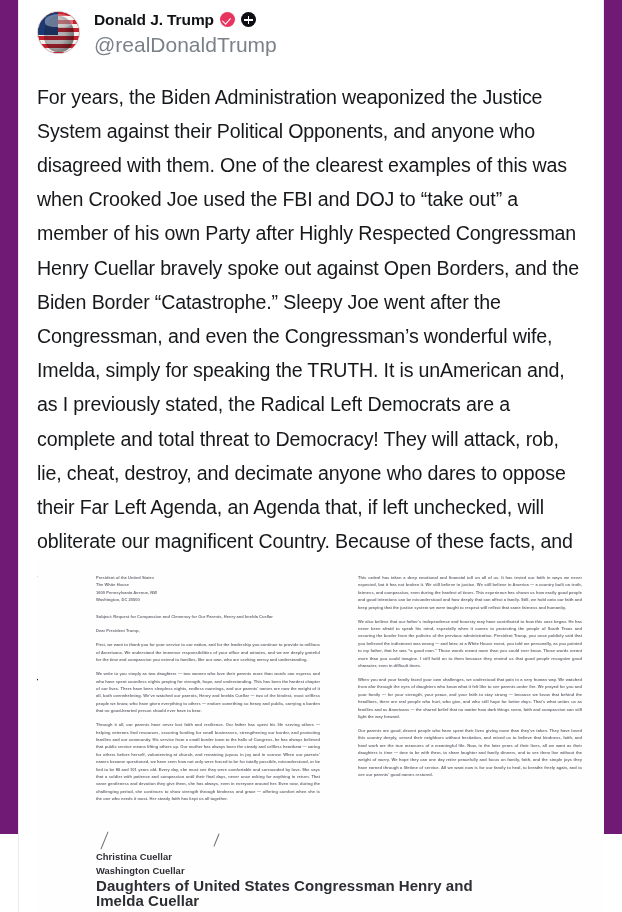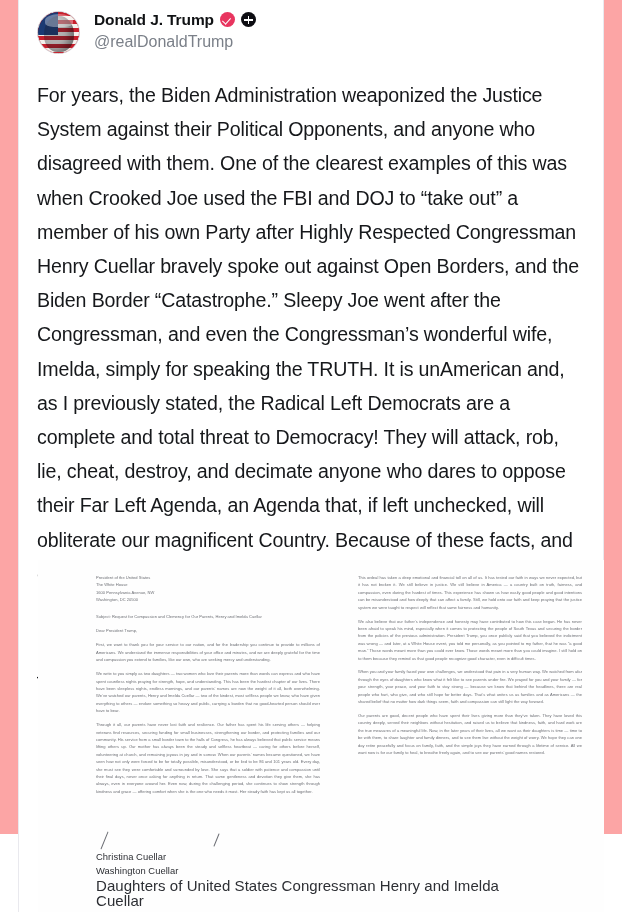--- a/index.html
+++ b/index.html
@@ -13,21 +13,21 @@
     height: 912px;
     font-family: "Liberation Sans", sans-serif;
     overflow: hidden;
     color: #0f1419;
   }
 
   .page {
     position: relative;
     width: 622px;
     height: 834px;
-    background: #fca5a5;
+    background: #701a75;
   }
 
   
   .post-card {
     position: absolute;
     left: 18px;
     top: 0;
     width: 586px;
     height: 912px;
     background: #ffffff;
@@ -145,21 +145,21 @@
   }
   .badge-plus::before {
     left: 3.2px; top: 6.7px; width: 8.6px; height: 1.9px;
   }
   .badge-plus::after {
     left: 6.6px; top: 3.3px; width: 1.9px; height: 8.6px;
   }
 
   .handle {
     margin-top: 5px;
-    font-size: 16px;
+    font-size: 21px;
     color: #7b8089;
     line-height: 1.1;
   }
 
   
   .post-body {
     padding: 24px 22px 0 18px;
     font-size: 19.6px;
     line-height: 34.2px;
     color: #16181b;
@@ -170,20 +170,21 @@
 
   
   .letter-wrap {
     position: absolute;
     left: 19px;
     top: 560px;
     width: 566px;
     height: 352px;
     background: #ffffff;
     overflow: hidden;
+    font-weight: bold;
   }
   .letter-sheet {
     position: relative;
     width: 100%;
     height: 100%;
     background: #fefefe;
     padding: 0;
     box-sizing: border-box;
   }
   .letter-cols {

